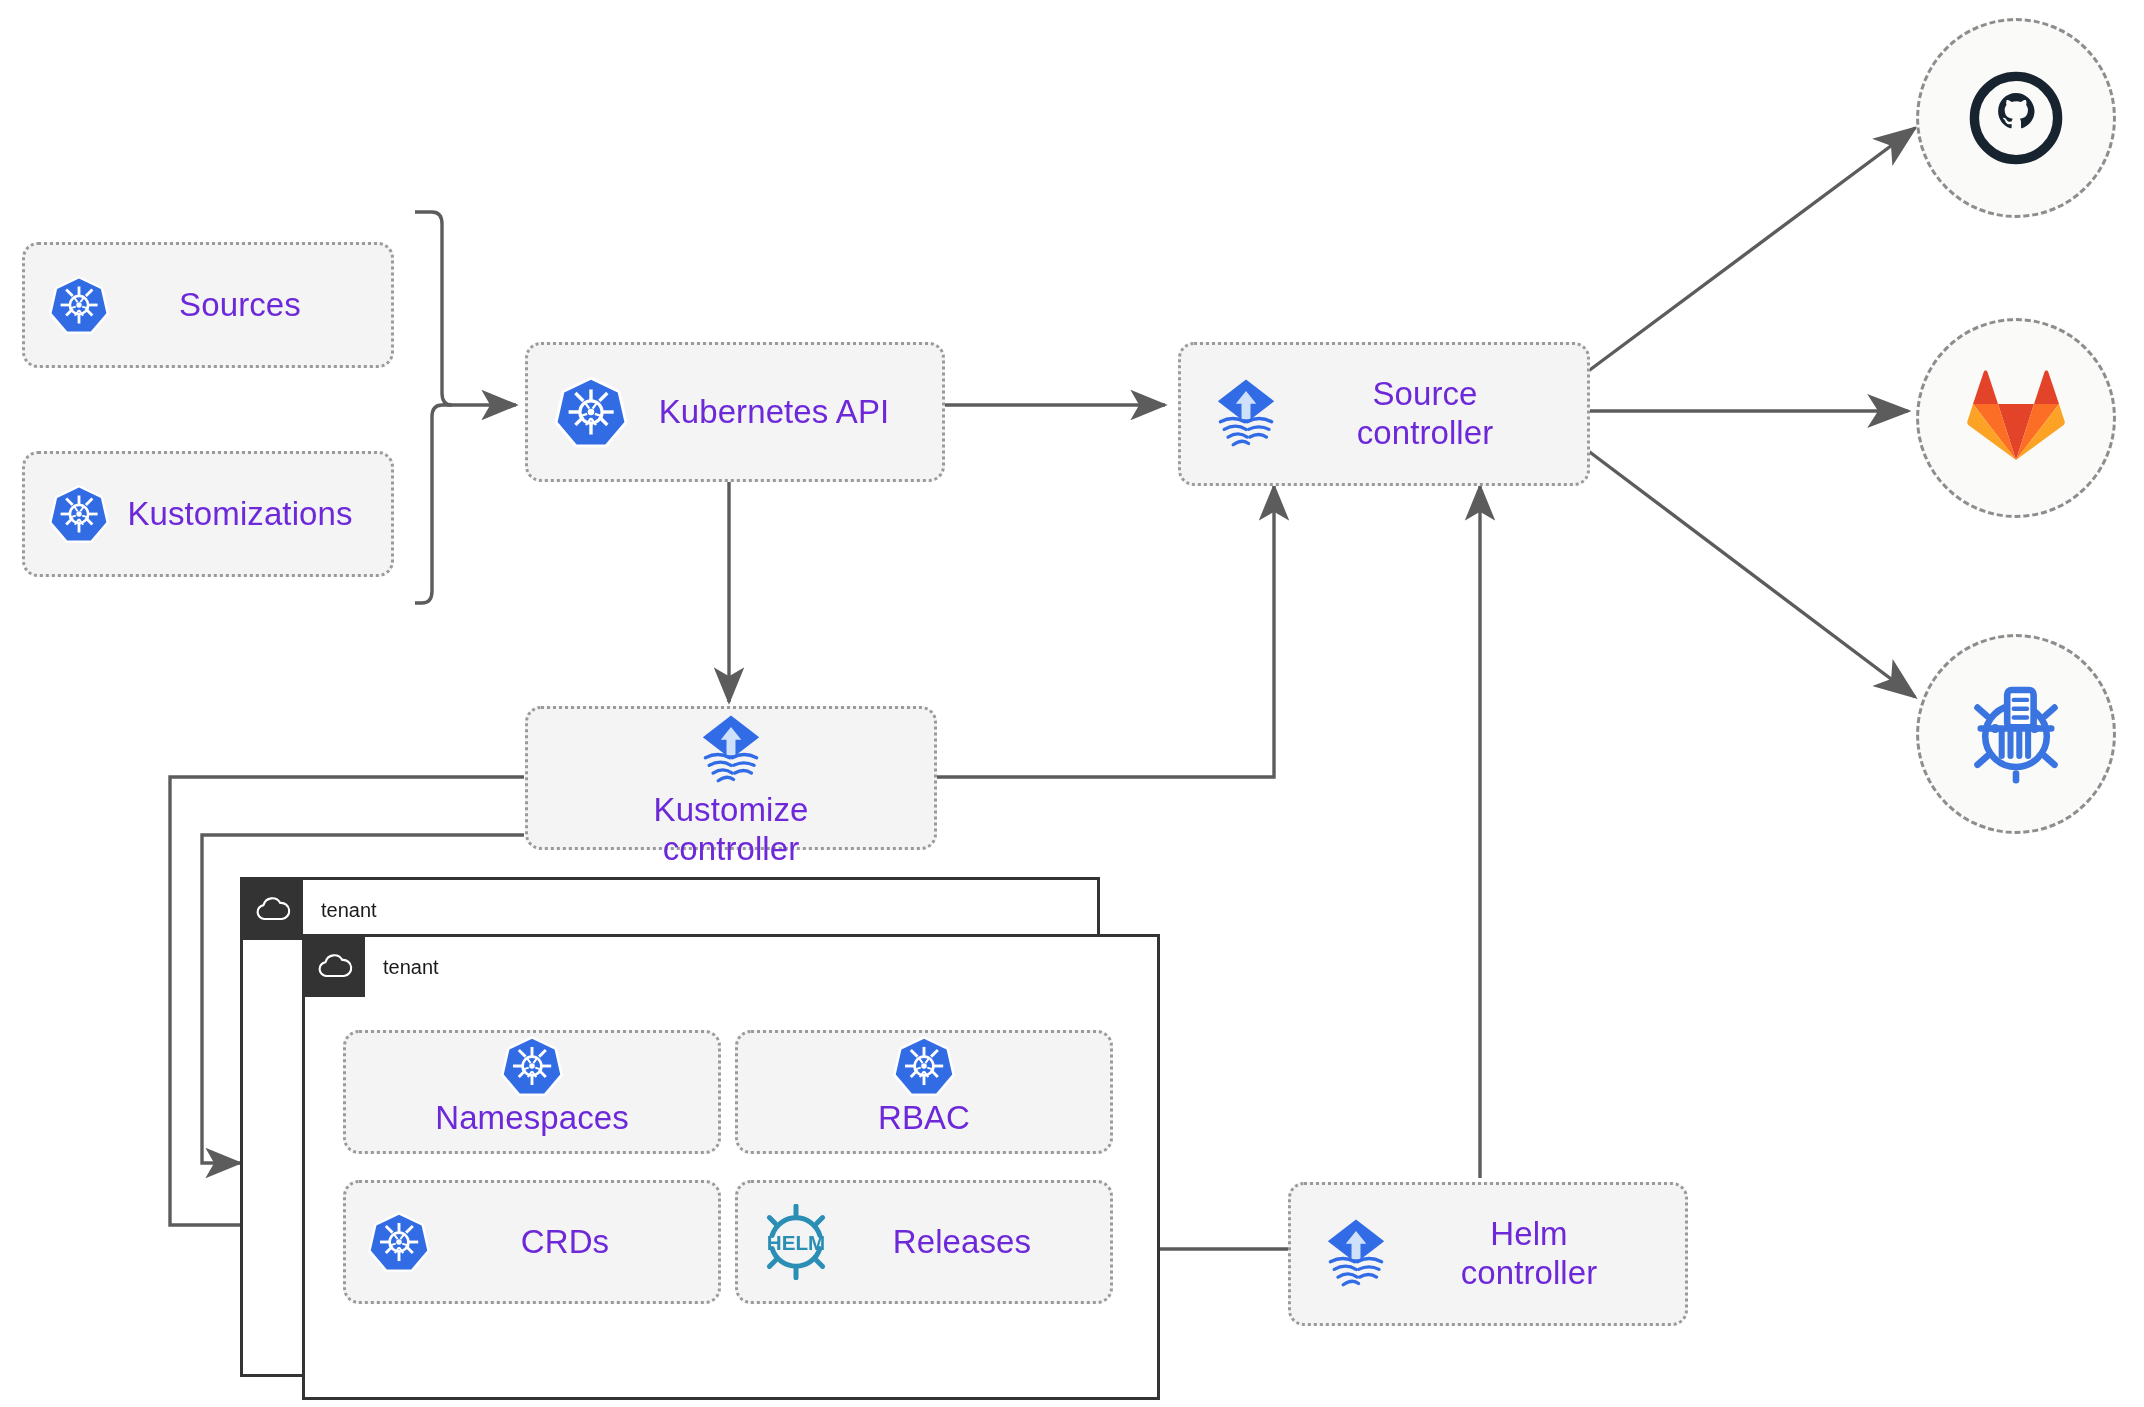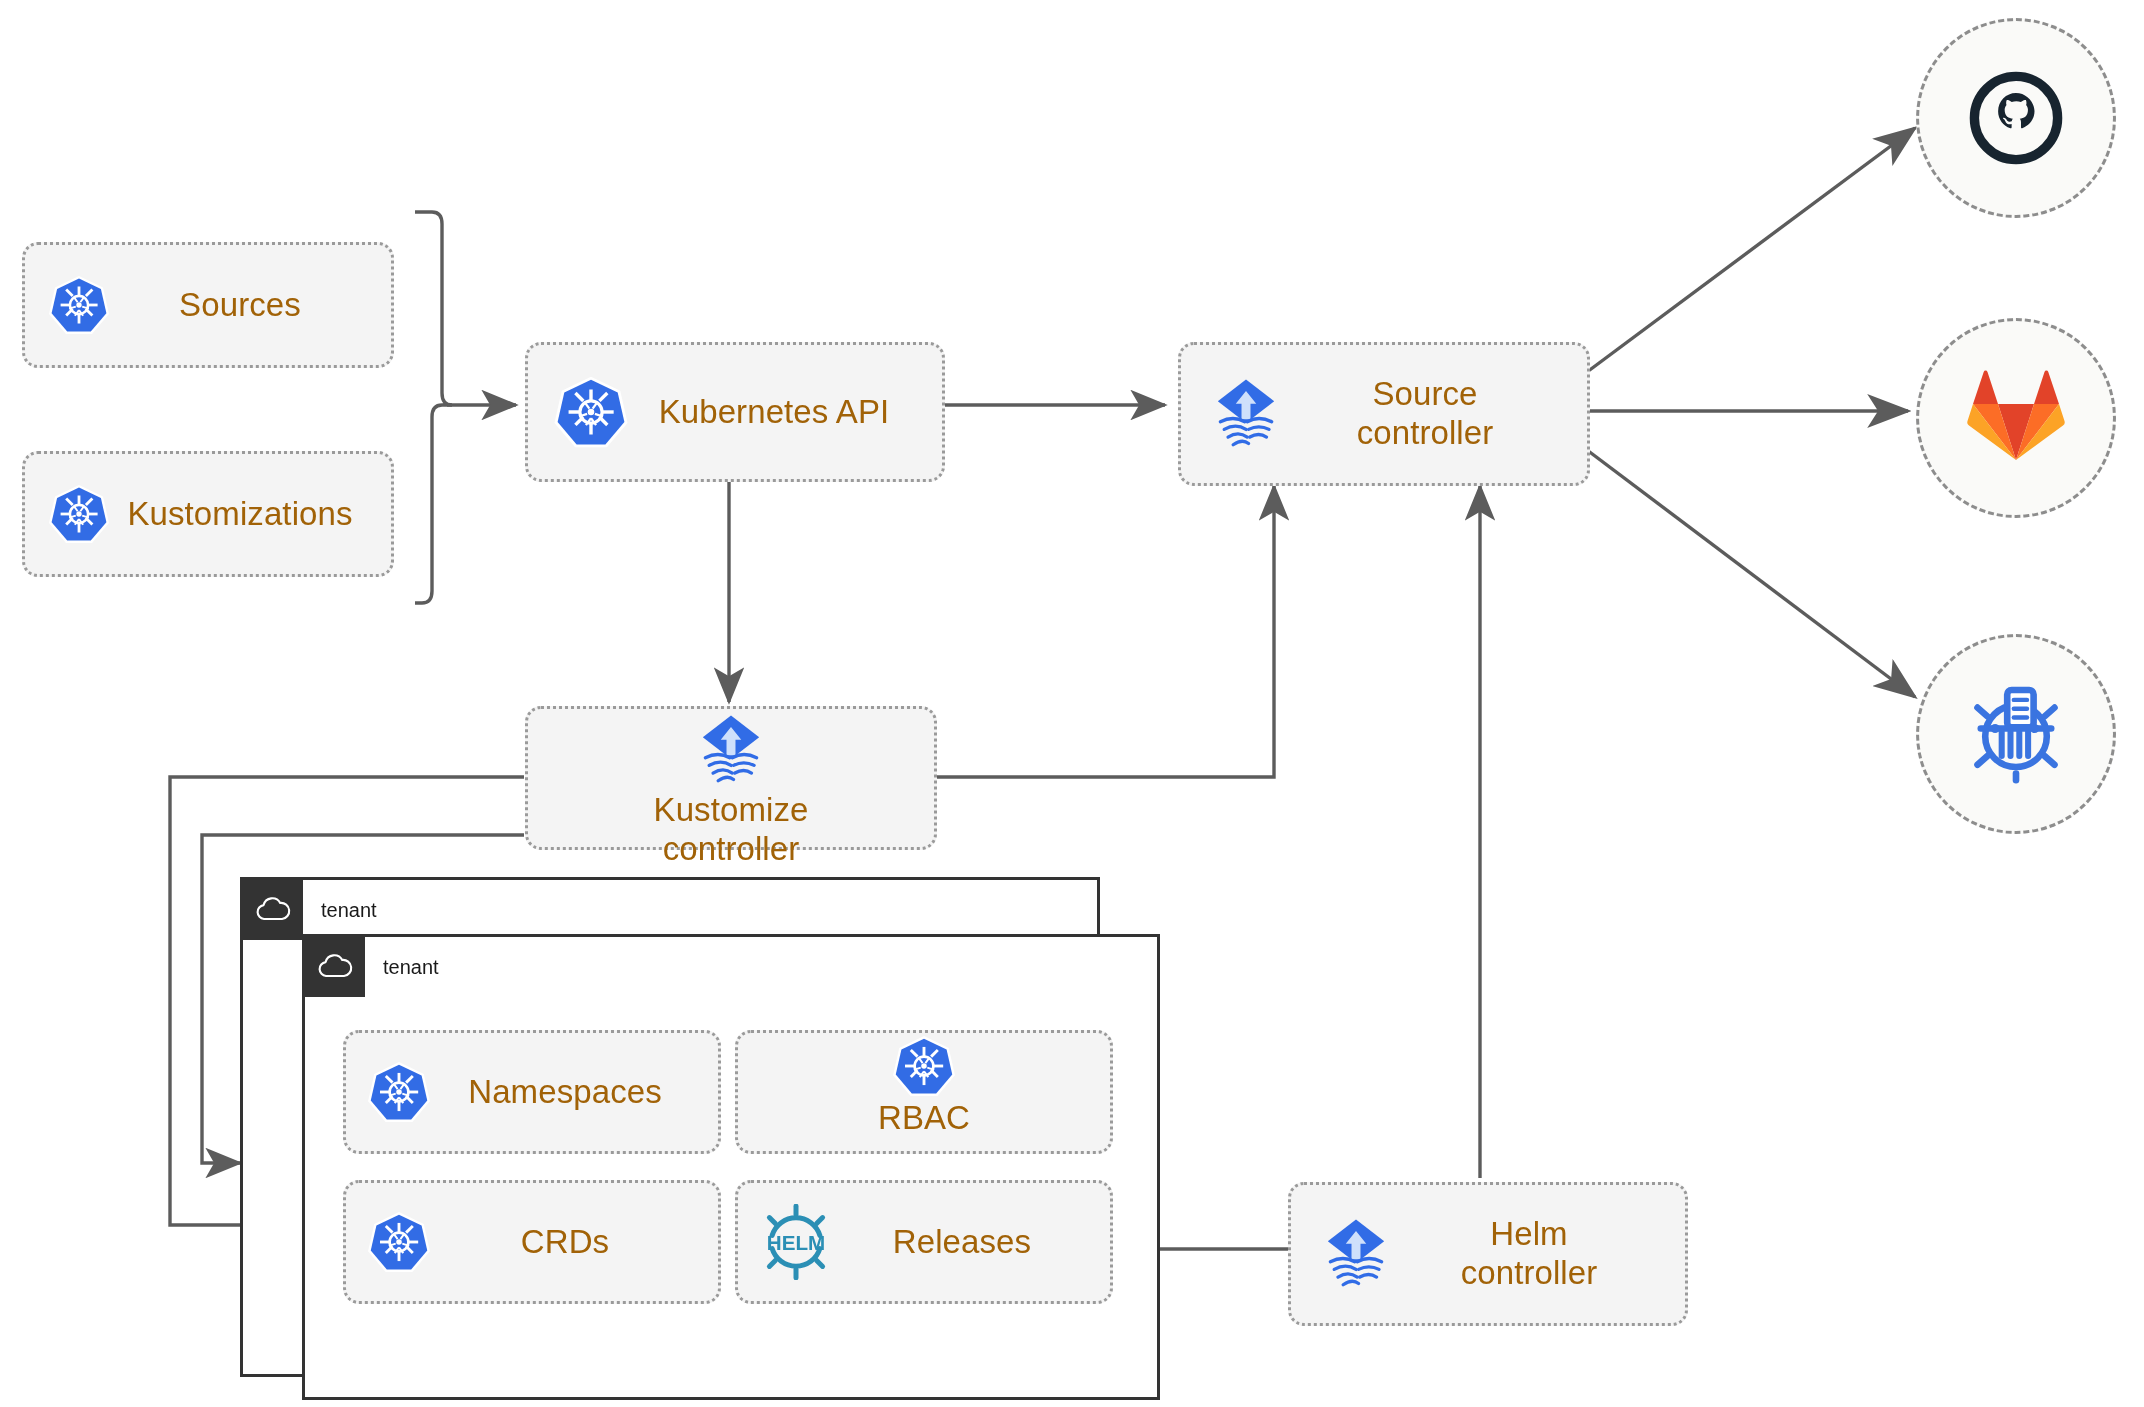--- a/index.html
+++ b/index.html
@@ -8,21 +8,21 @@
   #edges{position:absolute;left:0;top:0;width:2144px;height:1407px;pointer-events:none;}
 
   
   .node{
     position:absolute;box-sizing:border-box;
     background:#f4f4f4;border:3px dotted #9a9a9a;border-radius:16px;
     display:flex;align-items:center;z-index:5;
   }
   .node .ico{flex:0 0 auto;display:flex;align-items:center;justify-content:center;}
   .node .lbl{
-    flex:1 1 auto;text-align:center;color:#a16207;line-height:1.18;
+    flex:1 1 auto;text-align:center;color:#6d28d9;line-height:1.18;
     font-size:33px;letter-spacing:.1px;white-space:pre-line;
   }
   .node.two-line .lbl{font-size:33px;}
 
   
   .tenant{
     position:absolute;box-sizing:border-box;background:#ffffff;
     border:3px solid #333333;z-index:3;
   }
   .tenant .hdr{position:absolute;left:0;top:0;height:60px;display:flex;align-items:center;}
@@ -246,21 +246,21 @@
   <div class="tenant" style="left:302px;top:934px;width:858px;height:466px;z-index:4;">
     <div class="hdr">
       <span class="sq">
         <svg width="40" height="30" viewBox="0 0 40 30">
           <path d="M11 24 a7 7 0 0 1 -0.4 -13.9 a9 9 0 0 1 16.6 -2.2 a6.5 6.5 0 0 1 1.8 16.1 z" fill="none" stroke="#ffffff" stroke-width="2.1" stroke-linejoin="round"></path>
         </svg>
       </span>
       <span class="tname">tenant</span>
     </div>
 
-    <div class="node" style="left:38px;top:93px;width:378px;height:124px;padding:0 20px;">
+    <div class="node" style="left:38px;top:93px;width:378px;height:124px;padding:0 20px;flex-direction:column;">
       <span class="ico">
         <svg width="66" height="66" viewBox="0 0 64 64">
           <path d="M32 3 L56 14.5 L62 41 L45 61 H19 L2 41 L8 14.5 Z" fill="#ffffff"></path>
           <path d="M32 5.6 L53.9 16.1 L59.4 40.3 L43.8 58.6 H20.2 L4.6 40.3 L10.1 16.1 Z" fill="#326ce5"></path>
           <g fill="#ffffff">
             <circle cx="32" cy="32" r="2.7"></circle>
             <path d="M30.6 13.5h2.8v9.2h-2.8z"></path>
               <path d="M30.6 41.3h2.8v9.2h-2.8z"></path>
             <path d="M13.6 30.6h9.2v2.8h-9.2z"></path>
               <path d="M41.4 30.6h9.2v2.8h-9.2z"></path>

